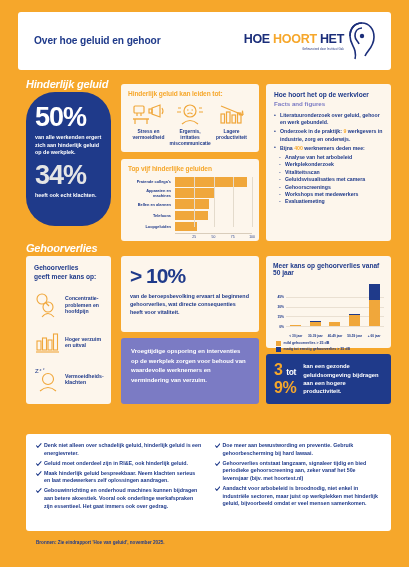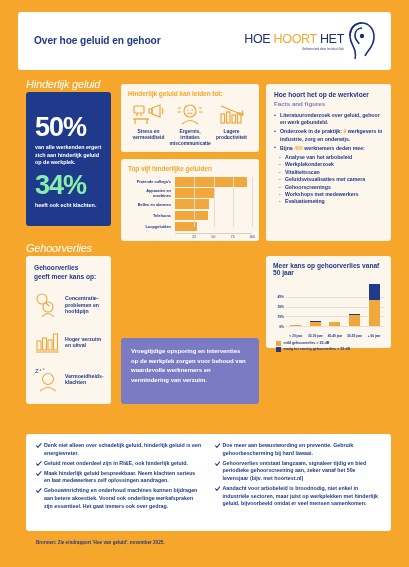--- a/index.html
+++ b/index.html
@@ -17,50 +17,50 @@
     background: #ffffff; border-radius: 3px;
     display: flex; align-items: center; justify-content: space-between;
     padding: 0 14px 0 16px;
   }
   .header-title {
     color: #1F3A8A; font-size: 10.2px; font-weight: bold; line-height: 14px;
     letter-spacing: -0.1px;
   }
   .logo { display: flex; align-items: center; gap: 3px; }
   .logo-words { text-align: left; }
-  .logo-l1 { font-size: 12.5px; font-weight: normal; letter-spacing: -0.3px; color: #1B2E7A; }
+  .logo-l1 { font-size: 12.5px; font-weight: bold; letter-spacing: -0.3px; color: #1B2E7A; }
   .logo-l1 .hl { color: #F6A72B; }
   .logo-l2 { font-size: 10.5px; font-weight: bold; letter-spacing: 0.2px; color: #1B2E7A; }
   .logo-sub { font-size: 2.8px; color: #1B2E7A; text-align: right; margin-top: 1px; letter-spacing: 0.1px; }
   .ear { width: 30px; height: 40px; }
 
   
   .sec-head {
-    position: absolute; color: #ffffff; font-size: 11px; font-weight: normal;
+    position: absolute; color: #ffffff; font-size: 11px; font-weight: bold;
     font-style: italic; letter-spacing: -0.2px;
   }
   #sec-hinderlijk { left: 26px; top: 78px; }
   #sec-gehoor { left: 26px; top: 242px; }
   #sec-veiligheid { left: 26px; top: 418px; }
 
   
   .card { position: absolute; background: #FDF6EC; border-radius: 3px; }
   .card-white { position: absolute; background: #ffffff; border-radius: 3px; }
   .card-blue { position: absolute; background: #1F3A8A; border-radius: 3px; }
   .card-purple { position: absolute; background: #7B7BC4; border-radius: 3px; }
 
   .card-title {
     color: #F6A72B; font-size: 6.6px; font-weight: bold; letter-spacing: -0.1px;
   }
   .card-title-blue { color: #1F3A8A; font-size: 6.6px; font-weight: bold; }
 
   
-  #stat-box { left: 26px; top: 92px; width: 85px; height: 134px; padding: 21px 9px; }
+  #stat-box { left: 26px; top: 92px; width: 85px; height: 134px; padding: 11px 9px; border-radius: 29px; }
   .stat-50 { color: #ffffff; font-size: 27px; font-weight: bold; line-height: 28px; letter-spacing: -1px; }
-  .stat-34 { color: #86efac; font-size: 27px; font-weight: bold; line-height: 28px; letter-spacing: -1px; margin-top: 4px;}
+  .stat-34 { color: #e5e5e5; font-size: 27px; font-weight: bold; line-height: 28px; letter-spacing: -1px; margin-top: 4px;}
   .stat-text { color: #ffffff; font-size: 5.4px; font-weight: bold; line-height: 7.6px; margin-top: 3px; }
   .stat-text2 { color: #ffffff; font-size: 5.4px; font-weight: bold; line-height: 7.6px; margin-top: 3px; }
 
   
   #leiden-card { left: 121px; top: 84px; width: 138px; height: 68px; padding: 6px 7px; }
   .icon-row { display: flex; justify-content: space-between; margin-top: 5px; }
   .icon-col { width: 41px; text-align: center; }
   .icon-col svg { display: block; margin: 0 auto 3px; }
   .icon-cap { color: #1F3A8A; font-size: 4.9px; font-weight: bold; line-height: 6.2px; }
 
@@ -304,20 +304,24 @@
         <text x="1" y="7" font-size="6" fill="#1F3A8A" font-family="Liberation Sans">Z</text>
         <text x="5.5" y="5" font-size="4" fill="#1F3A8A" font-family="Liberation Sans">z</text>
         <text x="9" y="4" font-size="3" fill="#1F3A8A" font-family="Liberation Sans">z</text>
         <circle cx="14" cy="13" r="5.5" fill="none" stroke="#F0A73B" stroke-width="1.1"></circle>
         <path d="M6 25 q8 -7 16 0" fill="none" stroke="#F0A73B" stroke-width="1.1"></path>
       </svg>
       <div class="gv-cap">Vermoeidheids-klachten</div>
     </div>
   </div>
 
+  <div class="card" id="ten-card">
+    <div class="ten-big">&gt; 10%</div>
+    <div class="ten-text">van de beroepsbevolking ervaart al beginnend gehoorverlies, wat directe consequenties heeft voor vitaliteit.</div>
+  </div>
 
   <div class="card-purple" id="purple-card">
     <div class="purple-text">Vroegtijdige opsporing en interventies op de werkplek zorgen voor behoud van waardevolle werknemers en vermindering van verzuim.</div>
   </div>
 
   <div class="card" id="age-card">
     <div class="card-title-blue">Meer kans op gehoorverlies vanaf 50 jaar</div>
     <div class="age-plot">
       <div class="age-yaxis" id="age-yaxis">
           <div class="age-ytick" style="top: 100%;">0%</div>
@@ -364,20 +368,27 @@
           <span class="swatch" style="background:#F0A73B"></span>
           <span class="age-leg-txt">mild gehoorverlies &gt; 25 dB</span>
         </div>
         <div class="age-leg-row">
           <span class="swatch" style="background:#1F3A8A"></span>
           <span class="age-leg-txt">matig tot ernstig gehoorverlies &gt; 35 dB</span>
         </div>
       </div>
   </div>
 
+  <div class="card-blue" id="nine-card">
+    <div>
+      <div class="nine-num"><span>3</span> <span class="tot">tot</span></div>
+      <div class="nine-num">9%</div>
+    </div>
+    <div class="nine-text">kan een gezonde geluidsomgeving bijdragen aan een hogere productiviteit.</div>
+  </div>
 
   <div class="card-white" id="bottom-panel">
     <div class="bcol" id="bcol-left">
         <div class="bli"><svg class="check" viewBox="0 0 12 12">
             <path d="M1 6 L4 9.5 L11 1.5" fill="none" stroke="#1F3A8A" stroke-width="2.2" stroke-linecap="round" stroke-linejoin="round"></path>
           </svg>Denk niet alleen over schadelijk geluid, hinderlijk geluid is een energievreter.</div>
         <div class="bli"><svg class="check" viewBox="0 0 12 12">
             <path d="M1 6 L4 9.5 L11 1.5" fill="none" stroke="#1F3A8A" stroke-width="2.2" stroke-linecap="round" stroke-linejoin="round"></path>
           </svg>Geluid moet onderdeel zijn in RI&amp;E, ook hinderlijk geluid.</div>
         <div class="bli"><svg class="check" viewBox="0 0 12 12">

